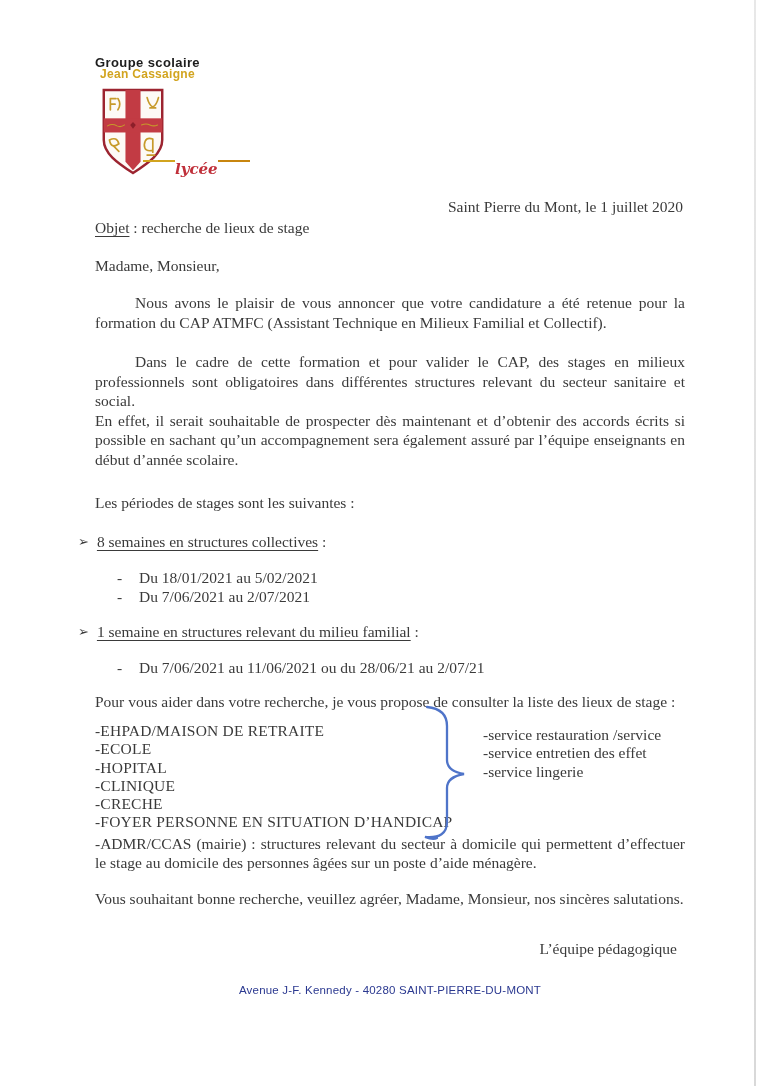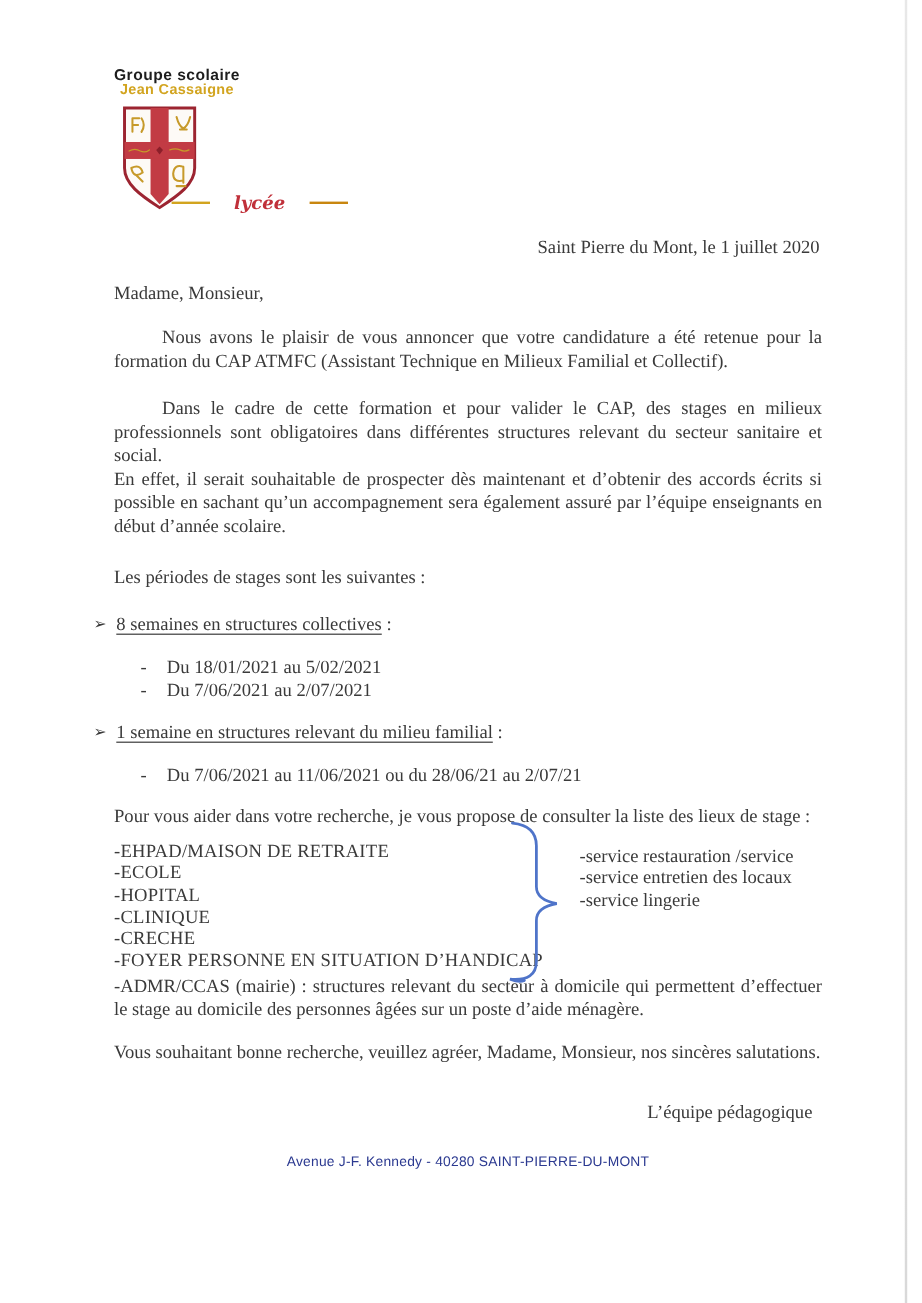--- a/index.html
+++ b/index.html
@@ -12,21 +12,21 @@
     background:linear-gradient(#e2e2e2,#cfcfcf); opacity:.8; }
   .content { position:absolute; left:95px; top:0; width:590px; }
 
   
   .logo { position:relative; margin-top:55px; height:125px; }
   .logo-group { font-family:"Liberation Sans", sans-serif; font-weight:bold;
     font-size:13px; color:#1d1d1d; letter-spacing:.4px; }
   .logo-name { font-family:"Liberation Sans", sans-serif; font-weight:bold;
     font-size:12px; color:#d2a41f; margin-top:-3px; margin-left:5px; letter-spacing:.3px; }
   .crest { position:absolute; left:5px; top:32px; }
-  .lycee-row { position:absolute; left:48px; top:105px; display:flex; align-items:center; gap:20px; }
+  .lycee-row { position:absolute; left:48px; top:105px; display:flex; align-items:flex-start; gap:0; }
   .dash { display:inline-block; height:2px; width:32px; background:#d2a41f; }
   .dash.d2 { background:#c8860f; }
   .lycee { font-style:italic; font-weight:bold; color:#c0303a; font-size:15px;
     font-family:"DejaVu Serif", serif; }
 
   
   .dateline { text-align:right; font-size:15.5px; margin-top:18px; padding-right:2px; }
   .objet { font-size:15.5px; margin-top:3px; }
   .u { text-decoration:underline; text-underline-offset:3px; }
   .salut { font-size:15.5px; margin-top:20px; }
@@ -84,20 +84,21 @@
       </svg>
       <div class="lycee-row">
         <span class="dash d1"></span>
         <span class="lycee">lycée</span>
         <span class="dash d2"></span>
       </div>
     </div>
 
     <div class="dateline">Saint Pierre du Mont, le 1 juillet 2020</div>
 
+    <div class="objet"><span class="u">Objet</span><span> : recherche de lieux de stage</span></div>
 
     <div class="salut">Madame, Monsieur,</div>
 
     <p class="body just ind mt18">Nous avons le plaisir de vous annoncer que votre candidature a été retenue pour la formation du CAP ATMFC (Assistant Technique en Milieux Familial et Collectif).</p>
     <p class="body just ind mt20">Dans le cadre de cette formation et pour valider le CAP, des stages en milieux professionnels sont obligatoires dans différentes structures relevant du secteur sanitaire et social.</p>
     <p class="body just">En effet, il serait souhaitable de prospecter dès maintenant et d’obtenir des accords écrits si possible en sachant qu’un accompagnement sera également assuré par l’équipe enseignants en début d’année scolaire.</p>
 
     <p class="body mt24">Les périodes de stages sont les suivantes :</p>
 
     <div class="bullet-row">
@@ -134,21 +135,21 @@
       <div class="place-line">-HOPITAL</div>
       <div class="place-line">-CLINIQUE</div>
       <div class="place-line">-CRECHE</div>
       <div class="place-line">-FOYER PERSONNE EN SITUATION D’HANDICAP</div>
 
       <svg class="brace" width="58" height="142" viewBox="0 0 58 142">
         <path d="M10,4 Q30,6 30,23 L30,57 Q30,68 47,71 Q30,74 30,85 L30,119 Q30,136 8,134 Q16,137 20,135" fill="none" stroke="#4f74c9" stroke-width="2.3" stroke-linecap="round"></path>
       </svg>
       <div class="services">
         <div class="service-line">-service restauration /service</div>
-        <div class="service-line">-service entretien des locaux</div>
+        <div class="service-line">-service entretien des effet</div>
         <div class="service-line">-service lingerie</div>
       </div>
     </div>
 
     <p class="body just" style="margin-top:2px;">-ADMR/CCAS (mairie) : structures relevant du secteur à domicile qui permettent d’effectuer le stage au domicile des personnes âgées sur un poste d’aide ménagère.</p>
 
     <p class="body just" style="margin-top:16px;">Vous souhaitant bonne recherche, veuillez agréer, Madame, Monsieur, nos sincères salutations.</p>
 
     <div class="signature">L’équipe pédagogique</div>
 

